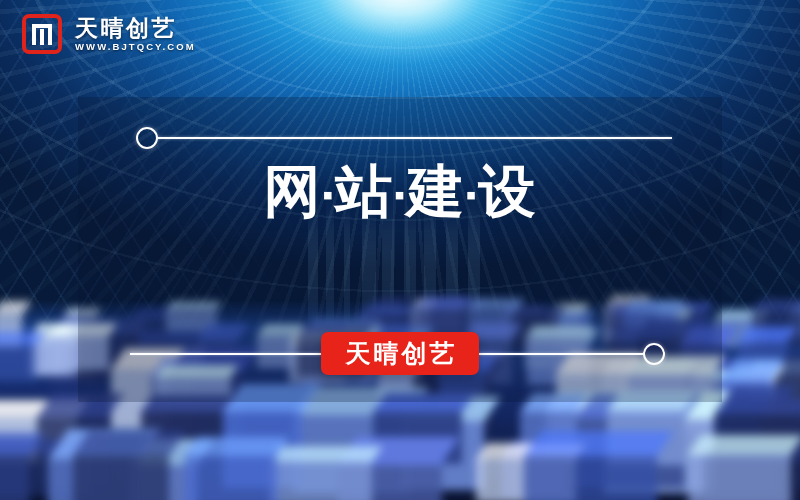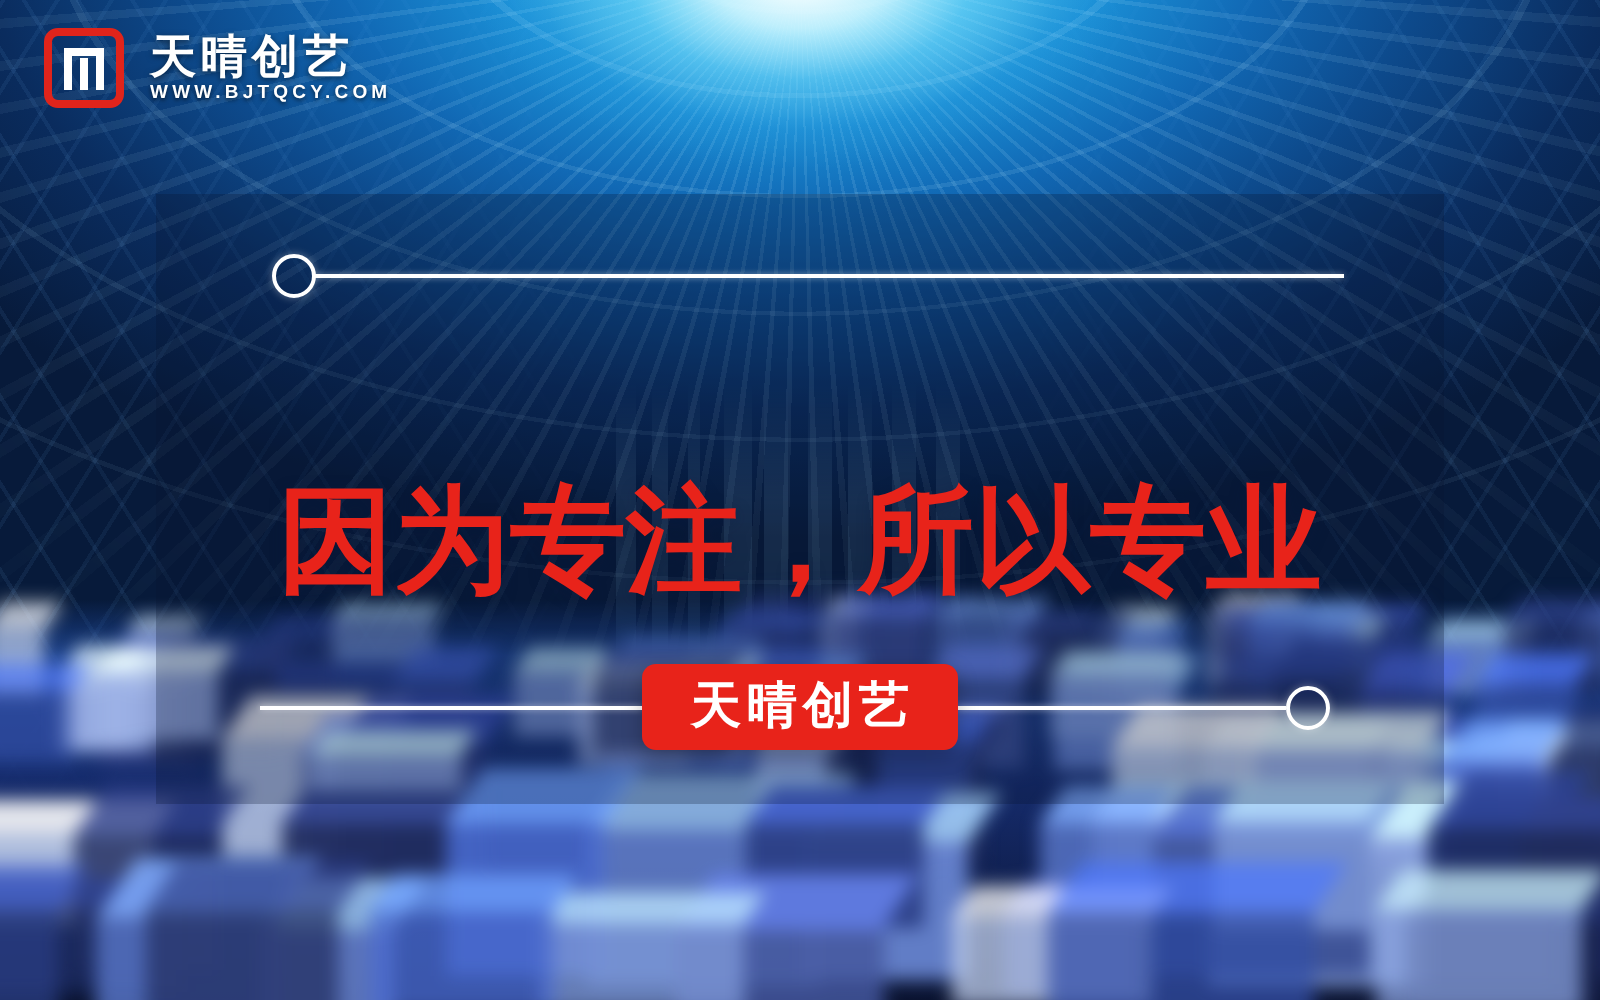--- a/index.html
+++ b/index.html
@@ -393,20 +393,20 @@
       <div class="logo-url">WWW.BJTQCY.COM</div>
     </div>
   </div>
 
   <div class="rule rule-top"></div>
   <div class="dot-circle circle-top-left"></div>
   <div class="rule rule-bottom-l"></div>
   <div class="rule rule-bottom-r"></div>
   <div class="dot-circle circle-bottom-right"></div>
 
-
-  <div class="subhead">因为专注，所以专业</div>
+  <div class="headline" id="headline"><span>网</span><span class="sep">▪</span><span>站</span><span class="sep">▪</span><span>建</span><span class="sep">▪</span><span>设</span></div>
+
 
   <div class="badge">
     <span class="badge-text">天晴创艺</span>
   </div>
 
 </div>
 
 </body></html>

